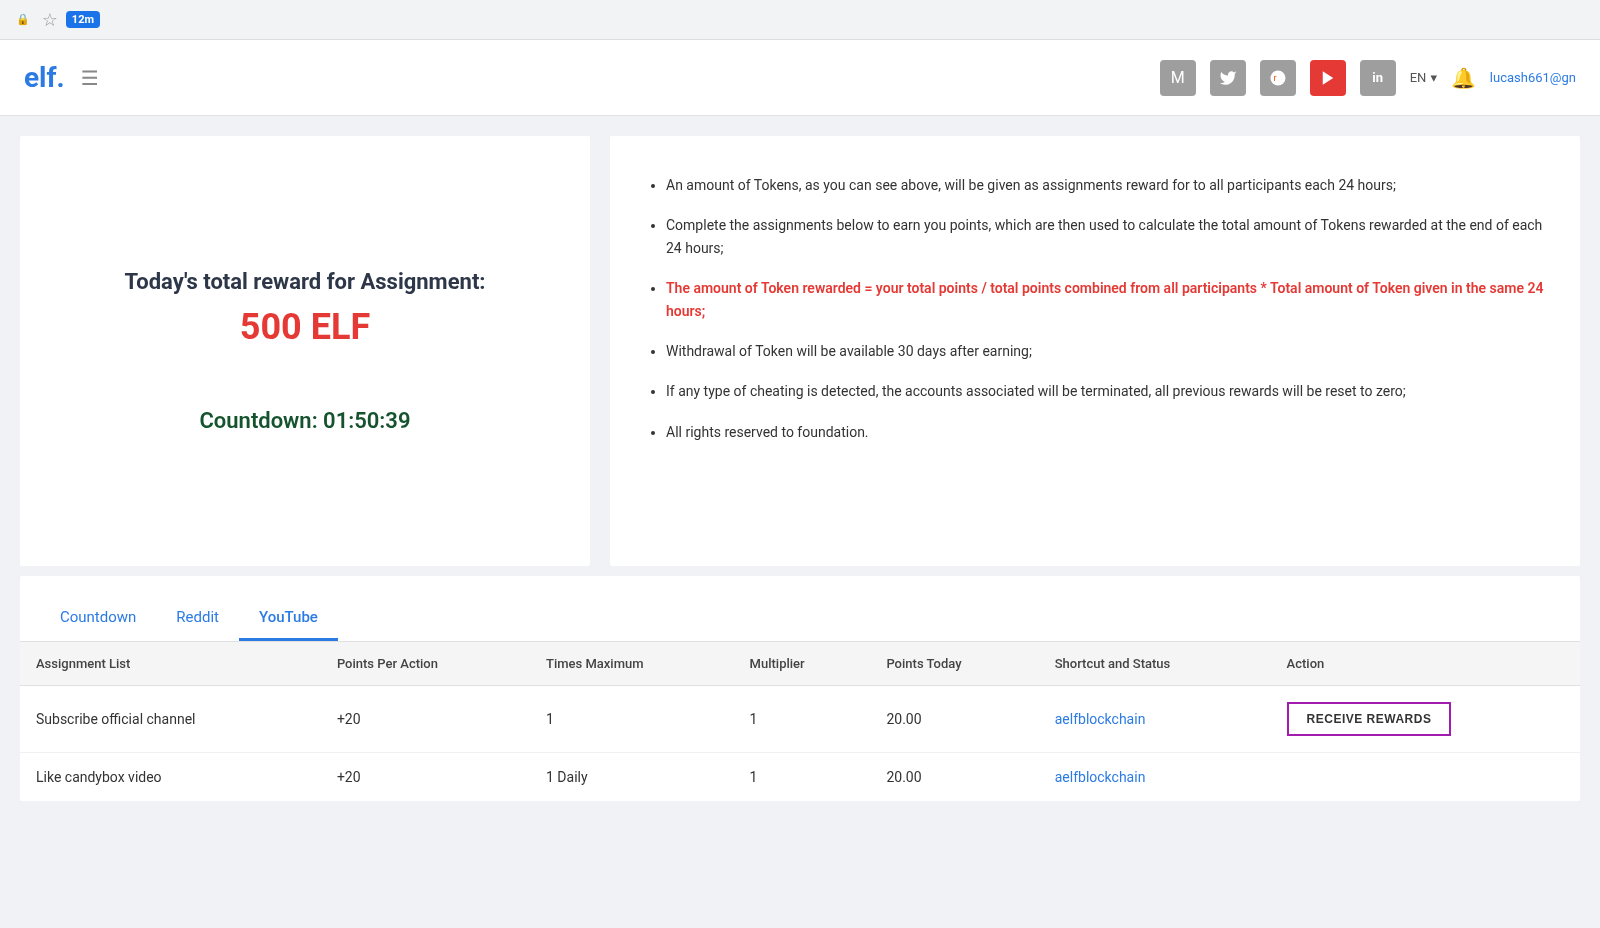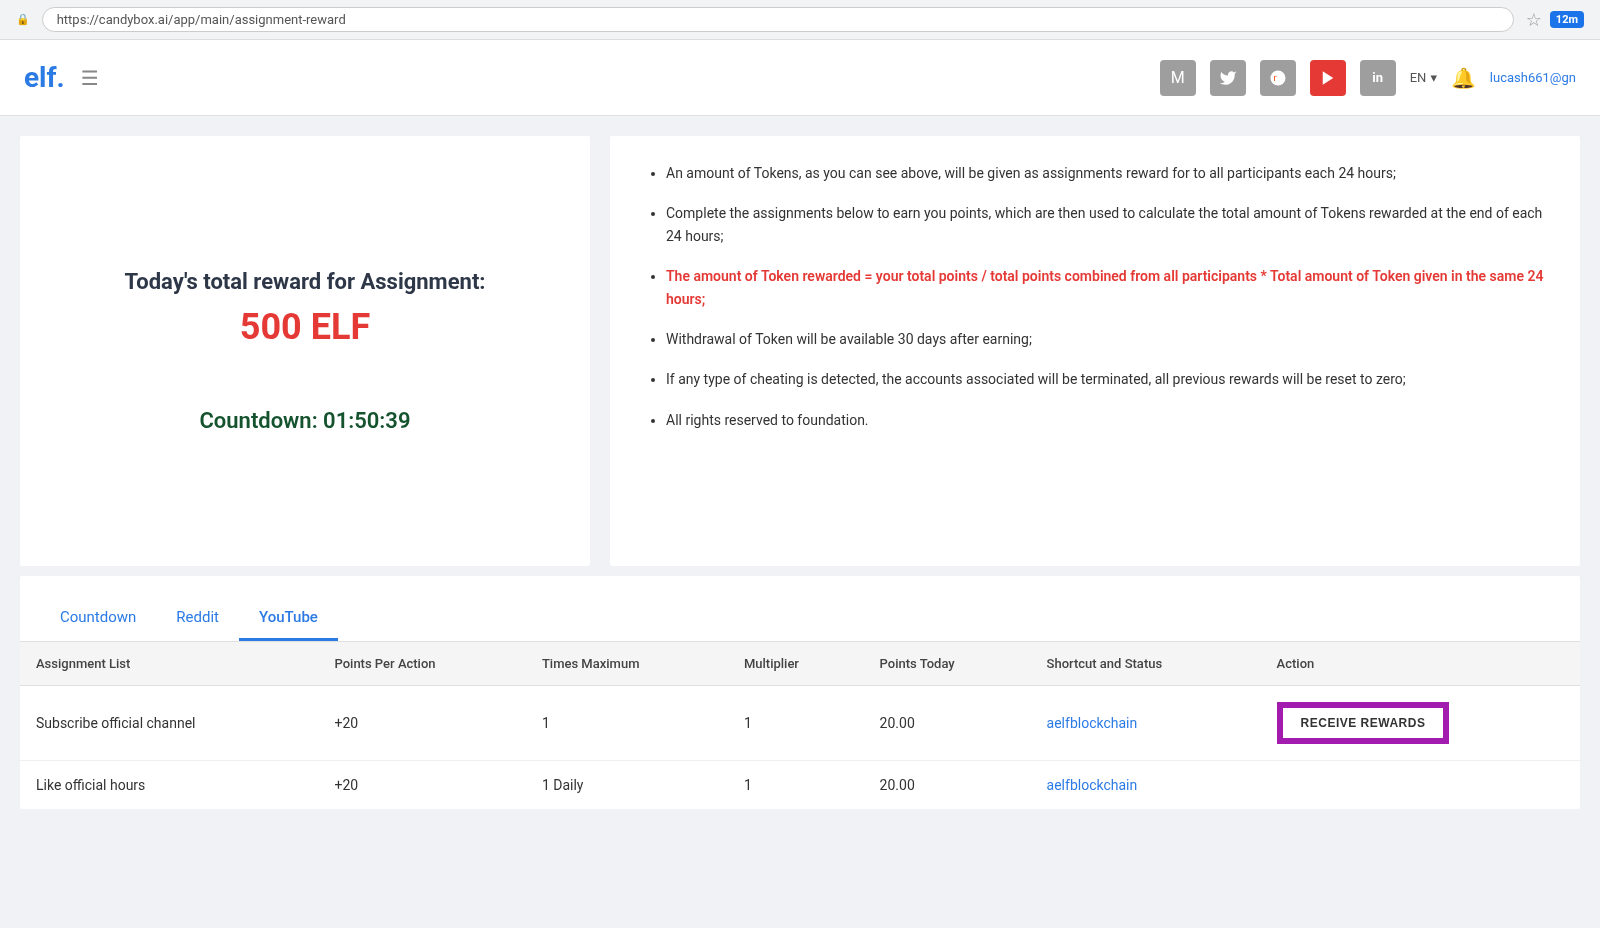--- a/index.html
+++ b/index.html
@@ -153,21 +153,21 @@
       font-size: 22px;
       font-weight: 600;
       color: #14532d;
       text-align: center;
     }
 
     .info-panel {
       background: white;
       flex: 1;
       min-height: 430px;
-      padding: 26px 36px;
+      padding: 38px 36px;
       border-radius: 2px;
       margin-left: 20px;
     }
 
     .info-panel ul {
       list-style: disc;
       padding-left: 20px;
     }
 
     .info-panel ul li {
@@ -247,38 +247,35 @@
     .assignment-table tr:last-child td {
       border-bottom: none;
     }
     .shortcut-link {
       color: #2c7be5;
       text-decoration: none;
       cursor: pointer;
     }
     .receive-btn {
       background: white;
-      border: 6px solid #a21caf;
+      border: 2px solid #a21caf;
       padding: 8px 18px;
       font-size: 12px;
       font-weight: 600;
       letter-spacing: 0.5px;
       cursor: pointer;
       color: #333;
       text-transform: uppercase;
     }
   </style>
 </head>
 <body>
 
 <div class="browser-bar">
   <span class="browser-lock">🔒</span>
-  <div class="browser-url">
-    <span>https://candybox.ai/app/main/assignment-reward</span>
-  </div>
   <div class="browser-actions">
     <span class="browser-star">☆</span>
     <span class="browser-ext">12m</span>
   </div>
 </div>
 
 <nav class="navbar">
   <div class="navbar-left">
     <span class="logo">elf.</span>
     <span class="hamburger">☰</span>
@@ -362,21 +359,21 @@
           <td>+20</td>
           <td>1</td>
           <td>1</td>
           <td>20.00</td>
           <td><a class="shortcut-link">aelfblockchain</a></td>
           <td>
             <button class="receive-btn">RECEIVE REWARDS</button>
           </td>
         </tr>
         <tr>
-          <td>Like official hours</td>
+          <td>Like candybox video</td>
           <td>+20</td>
           <td>1 Daily</td>
           <td>1</td>
           <td>20.00</td>
           <td><a class="shortcut-link">aelfblockchain</a></td>
           <td></td>
         </tr>
       </tbody>
     </table>
 

